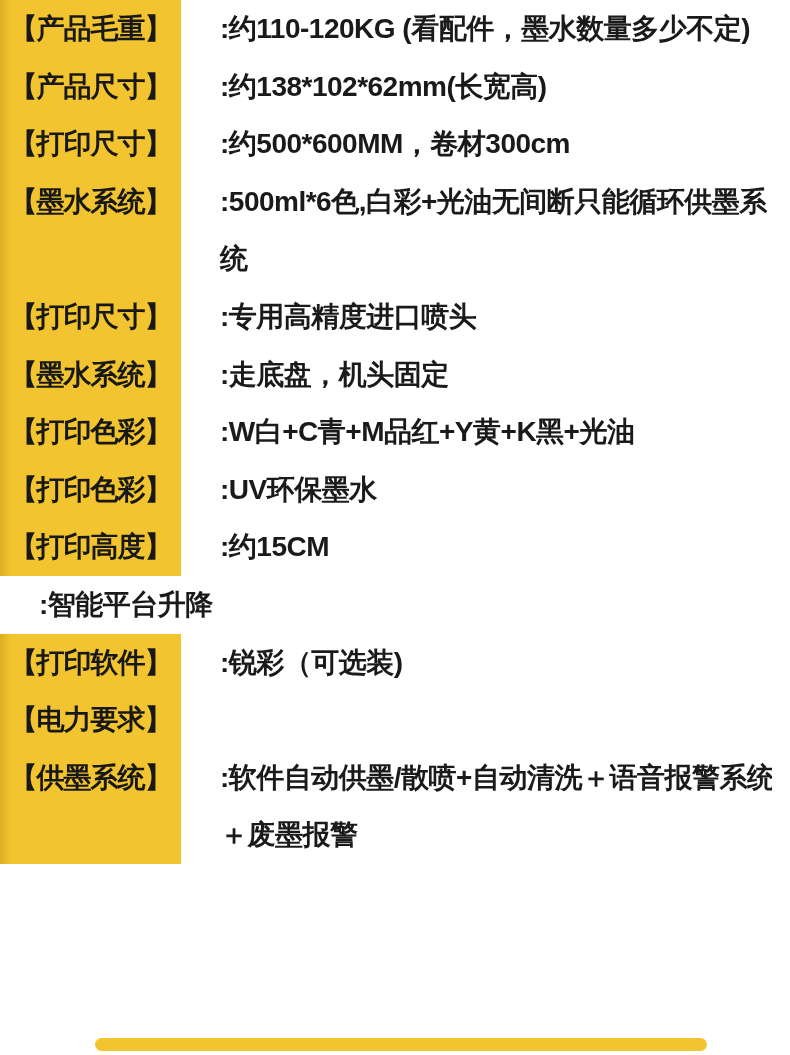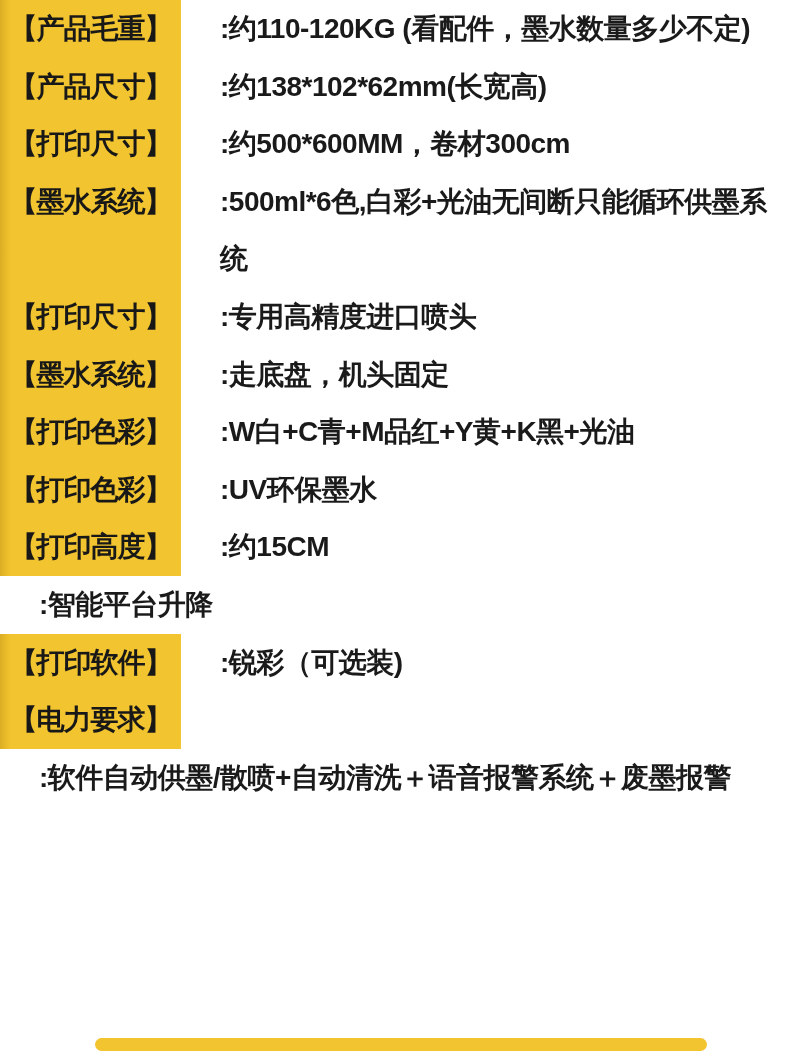--- a/index.html
+++ b/index.html
@@ -120,19 +120,20 @@
       <div class="spec-label">【打印软件】</div>
       <div class="spec-value">:锐彩（可选装)</div>
     </div>
 
     <div class="spec-row">
       <div class="spec-label">【电力要求】</div>
     </div>
 
 
     <div class="spec-row">
+      <div class="spec-label">【供墨系统】</div>
       <div class="spec-value">:软件自动供墨/散喷+自动清洗＋语音报警系统＋废墨报警</div>
     </div>
   </div>
 
   <div class="divider-bar"></div>
 
 </div>
 
 </body></html>

